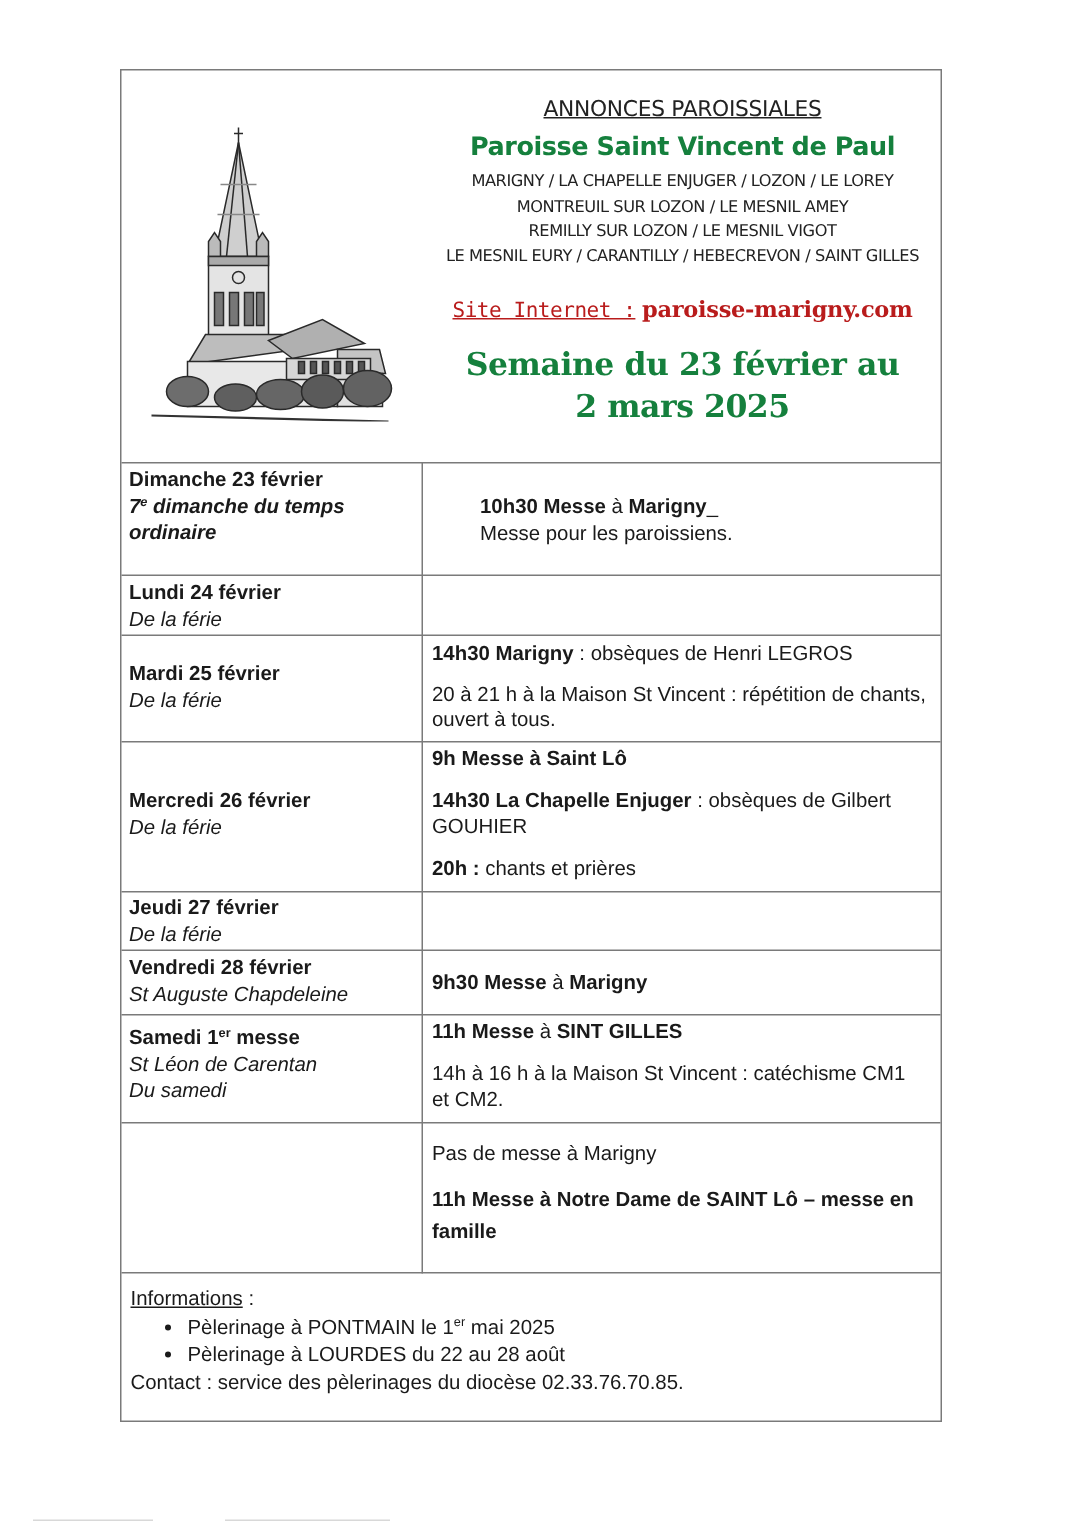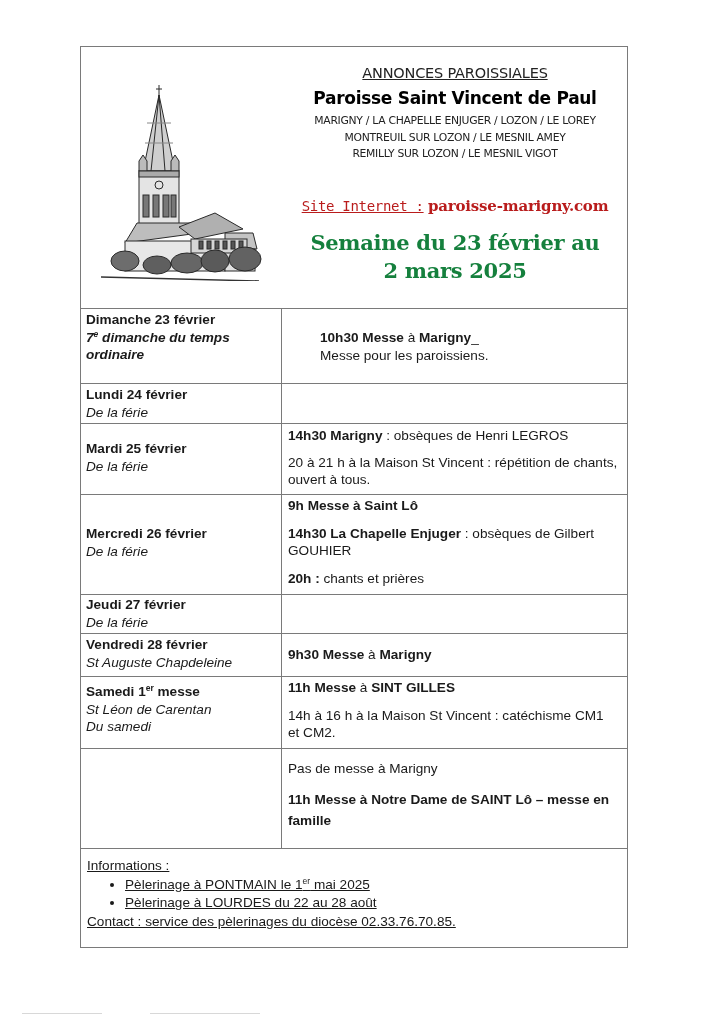--- a/index.html
+++ b/index.html
@@ -2,34 +2,34 @@
 <html><head>
 <meta charset="utf-8">
 <style>
   html, body { margin:0; padding:0; background:#ffffff; }
   body { width:720px; height:1024px; position:relative; overflow:hidden; color:#1a1a1a; font-family:"Liberation Sans", sans-serif; }
   .frame { position:absolute; left:80px; top:46px; width:548px; height:902px; border:1.5px solid #7a7a7a; box-sizing:border-box; }
   .hline { position:absolute; left:0; right:0; height:0; border-top:1.5px solid #7a7a7a; }
   .vline { position:absolute; width:0; border-left:1.5px solid #7a7a7a; }
   .header-right { position:absolute; left:201px; top:0; width:346px; height:262px; text-align:center; }
   .h-annonces { position:absolute; top:18px; left:0; right:0; font-family:"DejaVu Sans", sans-serif; font-size:14.5px; text-decoration:underline; color:#222; letter-spacing:-0.2px; }
-  .h-paroisse { position:absolute; top:41px; left:0; right:0; font-family:"DejaVu Sans", sans-serif; font-weight:bold; font-size:17px; color:#000000; letter-spacing:-0.3px; }
+  .h-paroisse { position:absolute; top:41px; left:0; right:0; font-family:"DejaVu Sans", sans-serif; font-weight:bold; font-size:17px; color:#15803d; letter-spacing:-0.3px; }
   .h-villages { position:absolute; top:66px; left:0; right:0; font-family:"DejaVu Sans", sans-serif; font-size:10.8px; line-height:16.5px; color:#222; letter-spacing:-0.3px; }
   .h-site { position:absolute; top:150px; left:0; right:0; font-size:16px; color:#b91c1c;text-align:center; }
   .h-site-label { font-family:"DejaVu Sans Mono", monospace; font-size:14px; text-decoration:underline; letter-spacing:-0.3px; }
   .h-site-url { font-family:"DejaVu Serif", serif; font-weight:bold; font-size:15px; letter-spacing:-0.2px; }
   .h-semaine { position:absolute; top:182px; left:0; right:0; font-family:"DejaVu Serif", serif; font-weight:bold; font-size:21px; line-height:28px; color:#15803d; letter-spacing:-0.3px; }
   .church { position:absolute; left:14px; top:36px; width:176px; height:198px; }
   .cell { position:absolute; font-size:13.6px; line-height:17.5px; color:#1a1a1a; }
   .day { font-weight:bold; }
   .sub { font-style:italic; }
   .subb { font-style:italic; font-weight:bold; }
   .b { font-weight:bold; }
   sup { font-size:8.5px; line-height:0; vertical-align:5px; }
-  .info { position:absolute; left:6px; top:856px; width:540px; font-size:13.6px; line-height:18.5px;text-decoration:underline; }
+  .info { position:absolute; left:6px; top:856px; width:540px; font-size:13.6px; line-height:18.5px; }
   .info ul { margin:0; padding:0 0 0 38px; }
   .info li { list-style:disc; }
   .u { text-decoration:underline; }
   .noise { position:absolute; top:1013px; height:1px; background:#d8d8d8; }
 </style>
 </head>
 <body>
 
 <div class="frame">
 
@@ -76,20 +76,21 @@
     </g>
   </svg>
 
   <div class="header-right">
     <div class="h-annonces">ANNONCES PAROISSIALES</div>
     <div class="h-paroisse">Paroisse Saint Vincent de Paul</div>
     <div class="h-villages">
       <div>MARIGNY / LA CHAPELLE ENJUGER / LOZON / LE LOREY</div>
       <div>MONTREUIL SUR LOZON / LE MESNIL AMEY</div>
       <div>REMILLY SUR LOZON / LE MESNIL VIGOT</div>
+      <div>LE MESNIL EURY / CARANTILLY / HEBECREVON / SAINT GILLES</div>
     </div>
     <div class="h-site">
       <span class="h-site-label">Site Internet :</span>
       <span class="h-site-url">paroisse-marigny.com</span>
     </div>
     <div class="h-semaine">
       <div>Semaine du 23 février au</div>
       <div>2 mars 2025</div>
     </div>
   </div>

